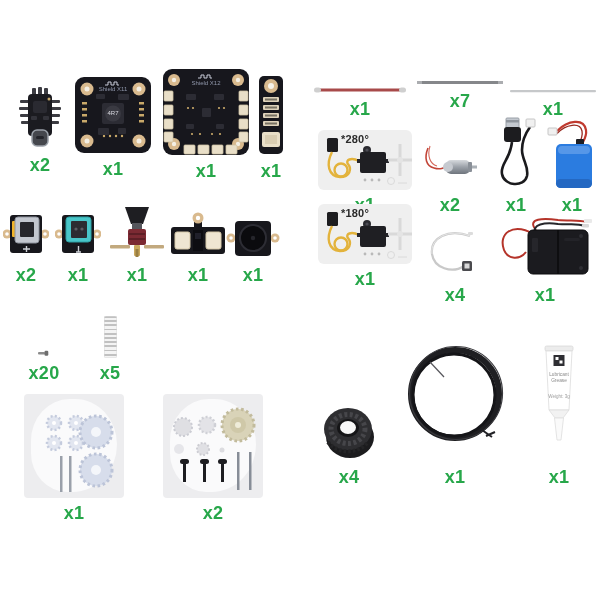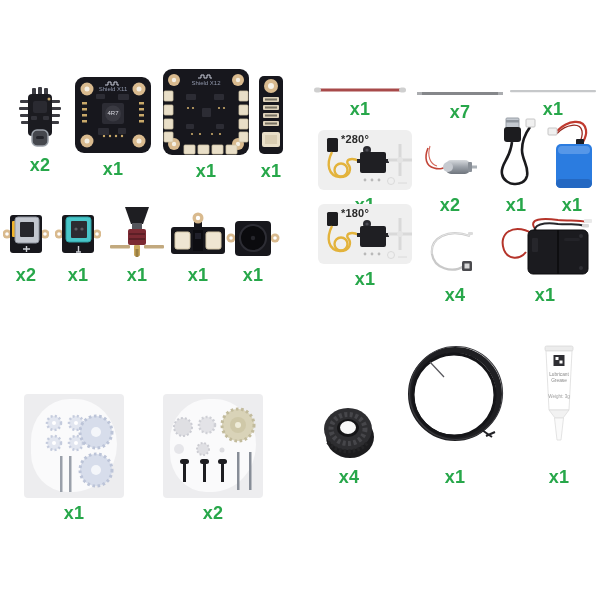--- a/index.html
+++ b/index.html
@@ -182,21 +182,21 @@
     <div class="gfx" style="height:8px">
       <svg width="92" height="8" viewBox="0 0 92 8">
         <rect x="5" y="2.5" width="82" height="3" fill="#a84a4a"></rect>
         <rect x="0" y="1.5" width="7" height="5" rx="2.5" fill="#cfcfcf"></rect>
         <rect x="85" y="1.5" width="7" height="5" rx="2.5" fill="#cfcfcf"></rect>
       </svg>
     </div>
     <div class="qty">x1</div>
   </div>
 
-  <div class="item" style="left:417px;top:90px;width:86px">
+  <div class="item" style="left:417px;top:79px;width:86px">
     <div class="gfx" style="height:7px">
       <svg width="86" height="7" viewBox="0 0 86 7">
         <rect x="0" y="2" width="86" height="3" rx="1.5" fill="#85878a"></rect>
         <rect x="0" y="2" width="5" height="3" fill="#abadb0"></rect>
           <rect x="81" y="2" width="5" height="3" fill="#abadb0"></rect>
       </svg>
     </div>
     <div class="qty">x7</div>
   </div>
 
@@ -428,21 +428,36 @@
         <circle cx="5" cy="22" r="1.8" fill="#fff"></circle>
           <circle cx="49" cy="22" r="1.8" fill="#fff"></circle>
         <rect x="9" y="5" width="36" height="35" rx="4" fill="#17171c"></rect>
         <circle cx="27" cy="22" r="13" fill="#0b0b0e" stroke="#2d2d34" stroke-width="2"></circle>
         <circle cx="27" cy="22" r="2.2" fill="#26262c"></circle>
       </svg>
     </div>
     <div class="qty">x1</div>
   </div>
 
-
+  <div class="item" style="left:26px;top:330px;width:36px">
+    <div class="gfx" style="height:28px">
+      <svg width="12" height="10" viewBox="0 0 12 10">
+        <rect x="0" y="4" width="7" height="2.5" rx="1" fill="#8b8b8b"></rect>
+        <rect x="6.5" y="2.8" width="3.8" height="5" rx="1.2" fill="#6e6e6e"></rect>
+      </svg>
+    </div>
+    <div class="qty">x20</div>
+  </div>
+
+  <div class="item" style="left:92px;top:314px;width:36px">
+    <div class="gfx" style="height:44px">
+      <div class="spring" style="width:13px;height:42px"></div>
+    </div>
+    <div class="qty">x5</div>
+  </div>
 
 
 
   <div class="item" style="left:24px;top:394px;width:100px">
     <div class="gfx" style="height:104px">
       <div class="bag">
         <div class="blob"></div>
         <svg width="100" height="104" viewBox="0 0 100 104">
           <g fill="#e2e6f0" stroke="#c4cbdd" stroke-width="2.5" stroke-dasharray="2 2.2">
             <circle cx="30" cy="29" r="7"></circle>

